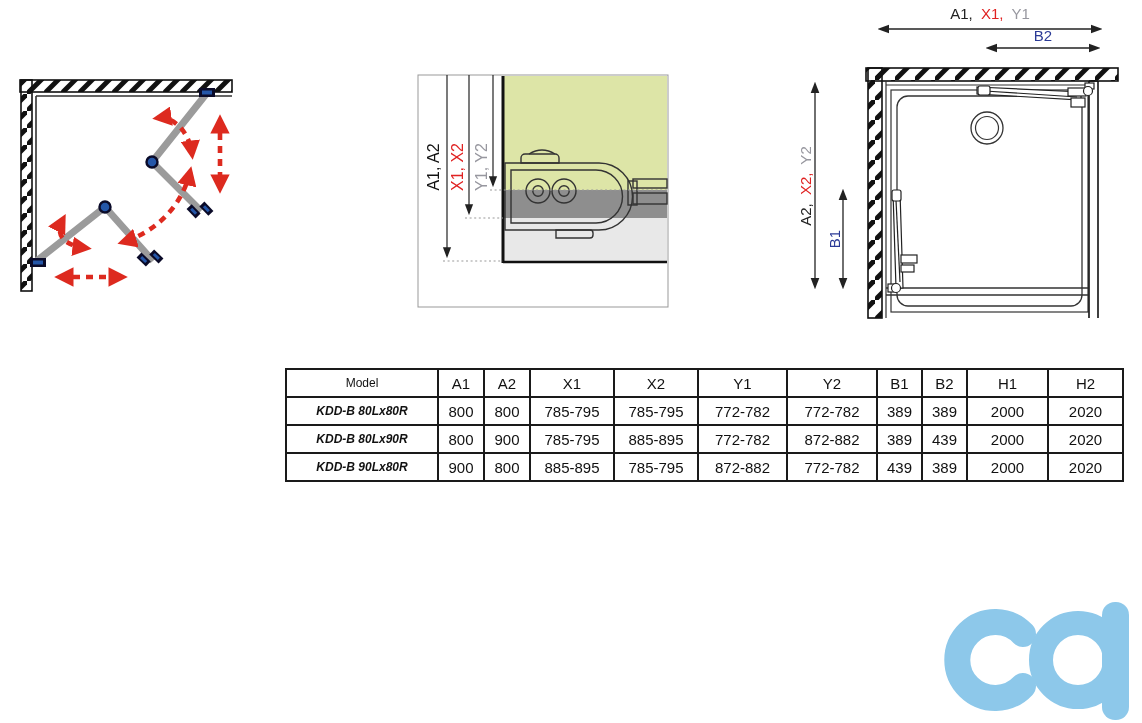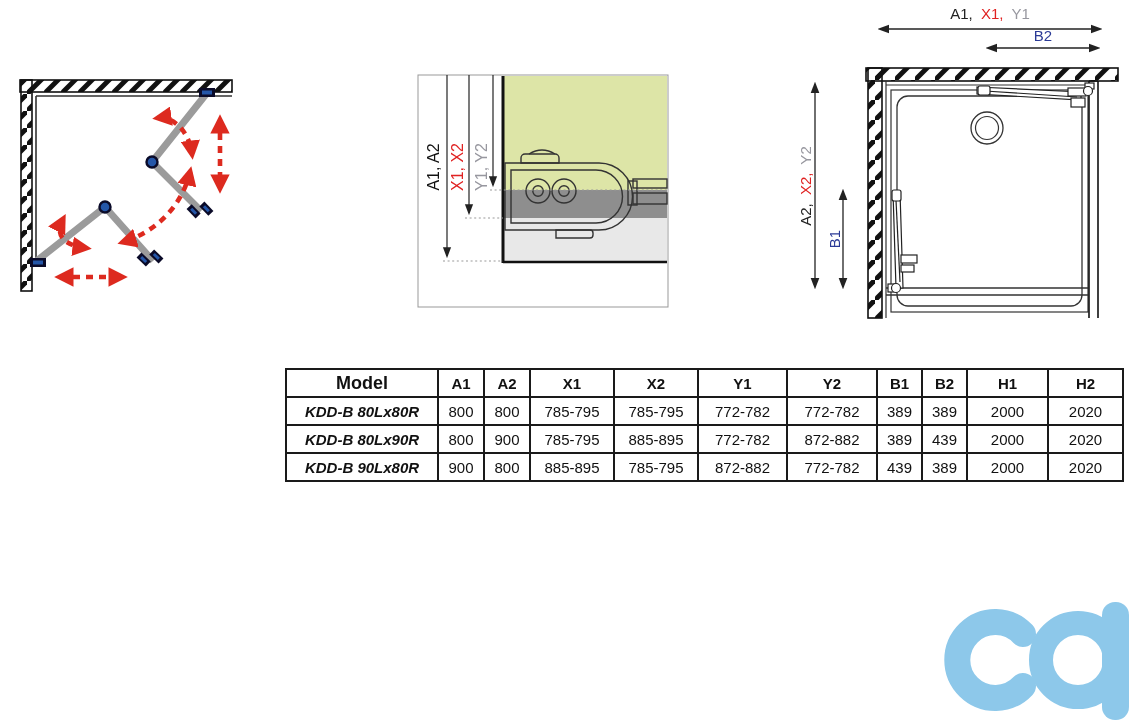--- a/index.html
+++ b/index.html
@@ -8,23 +8,23 @@
   svg{position:absolute;}
   svg text{font-family:"Liberation Sans",sans-serif;}
   #diagram-fold{left:10px;top:60px;}
   #diagram-section{left:410px;top:52px;}
   #diagram-topview{left:755px;top:0px;}
   #watermark{left:942px;top:598px;z-index:0;}
   .spec-table{position:absolute;left:285px;top:368px;z-index:2;border-collapse:collapse;
               table-layout:fixed;background:transparent;}
   .spec-table th,.spec-table td{border:2px solid #1a1a1a;height:26px;text-align:center;
               vertical-align:middle;font-size:15px;color:#111;padding:0 1px;background:transparent;}
-  .spec-table th{font-weight:700;}
-  .spec-table th.model-h{font-weight:700;font-size:18px;}
-  .spec-table td.model{font-weight:700;font-style:italic;font-size:15px;white-space:nowrap;}
+  .spec-table th{font-weight:400;}
+  .spec-table th.model-h{font-weight:400;font-size:12px;}
+  .spec-table td.model{font-weight:700;font-style:italic;font-size:12px;white-space:nowrap;}
   .c-red{color:#e02222;}
   .c-gray{color:#97979f;}
   .c-blue{color:#2b3a96;}
   .c-dark{color:#111;}
 </style>
 </head>
 <body>
 
 <div id="stage">
 

